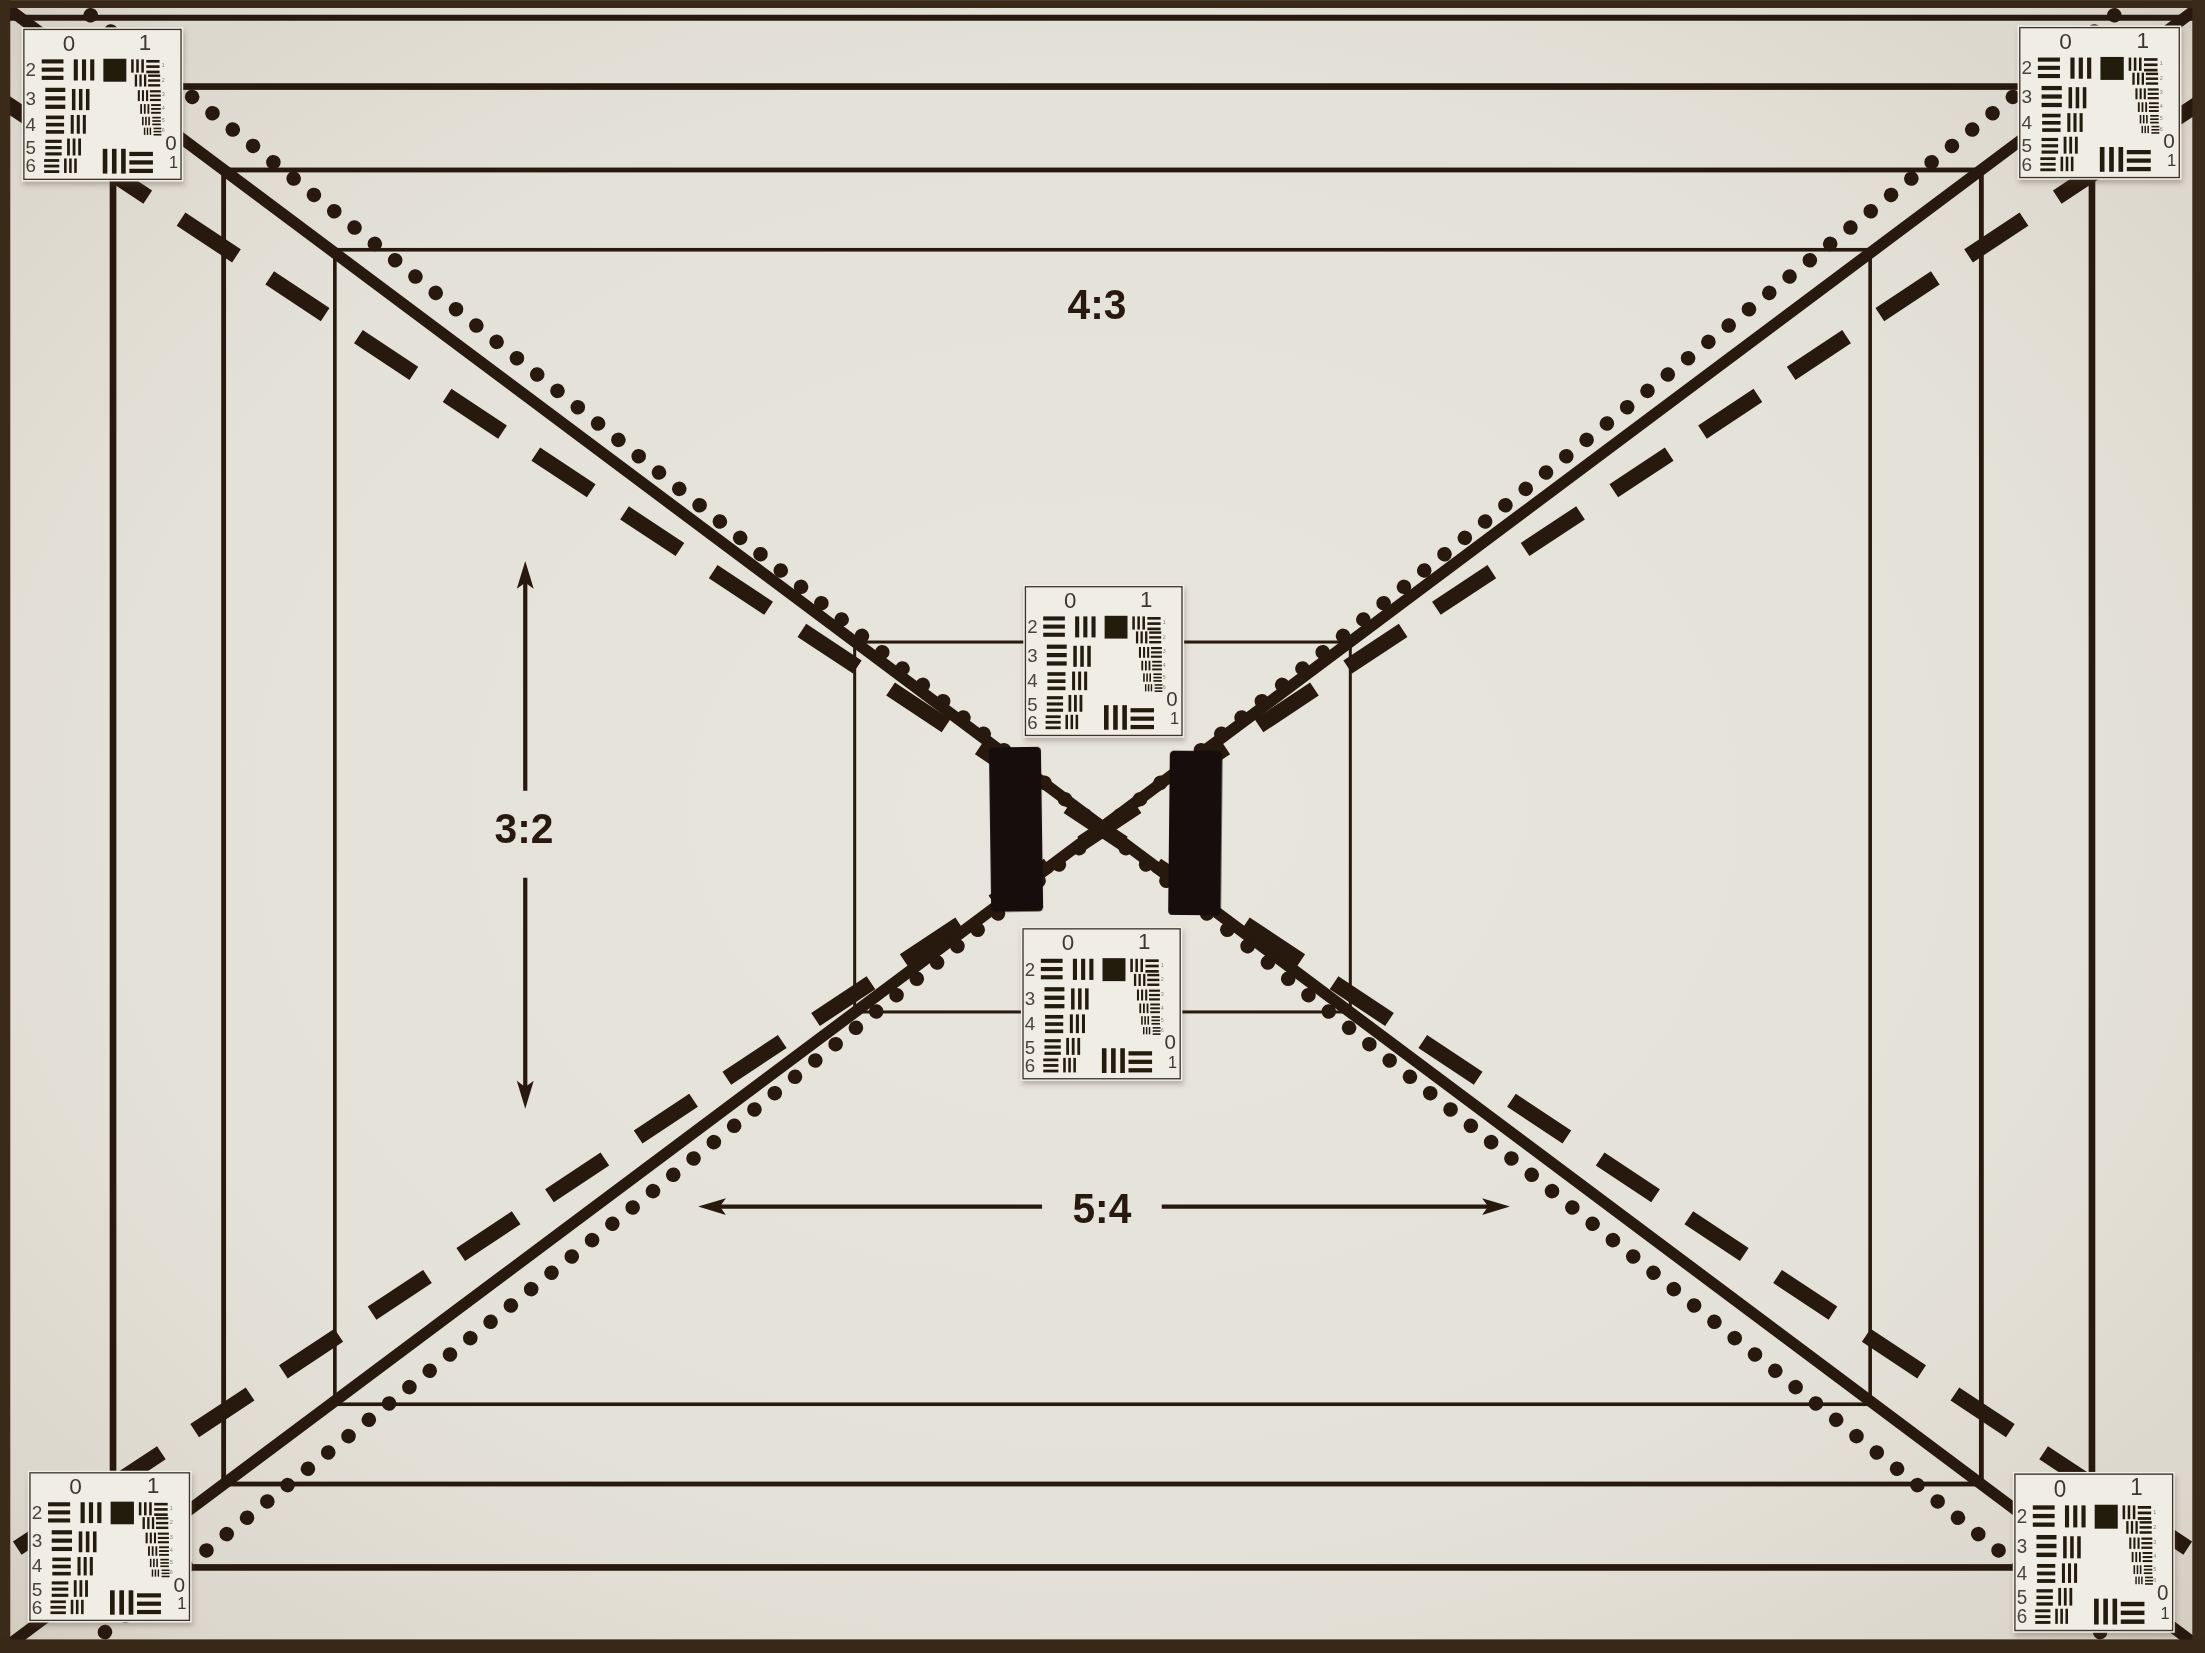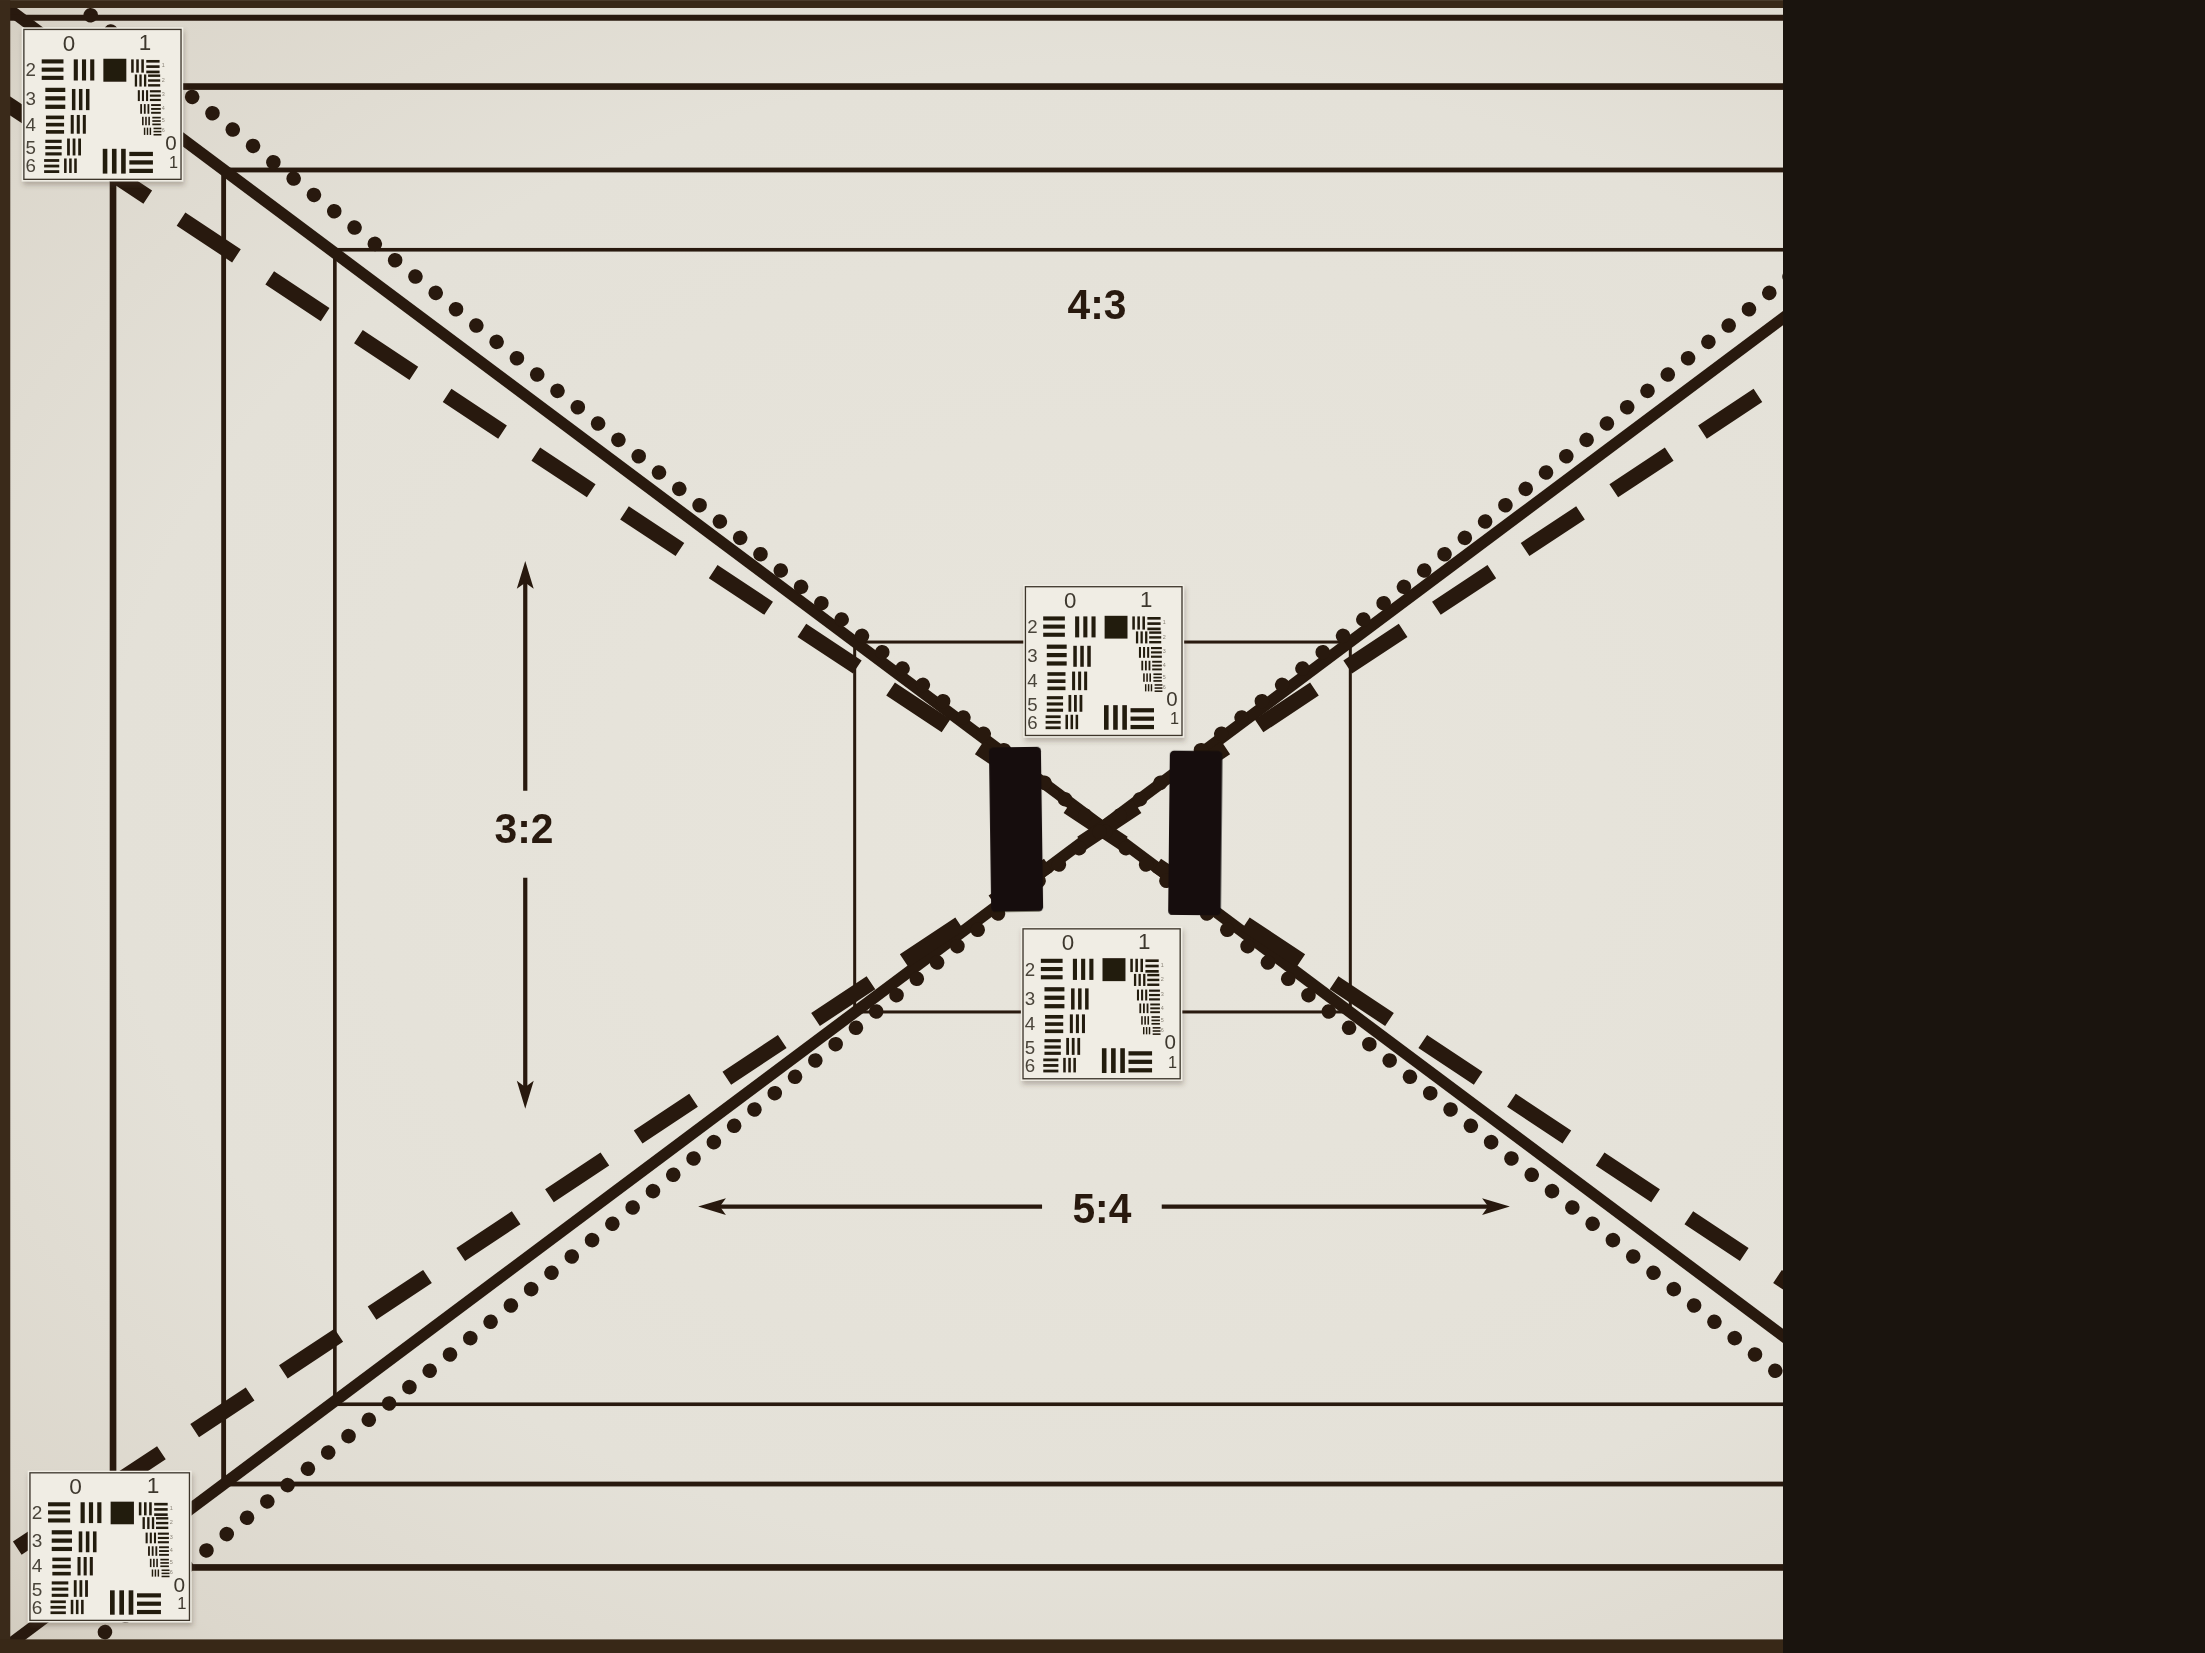--- a/index.html
+++ b/index.html
@@ -1,16 +1,16 @@
 <!DOCTYPE html>
 <html style="font-size:9.7px"><head>
 <meta charset="utf-8">
 <style>
 html,body{margin:0;padding:0;background:#1a140e;}
-#stage{position:relative;width:1783px;height:1654px;overflow:hidden;}
+#stage{position:relative;width:2205px;height:1654px;overflow:hidden;}
 svg{display:block;}
 </style>
 </head>
 <body>
 
 <div id="stage">
 <svg width="2205" height="1654" viewBox="0 0 3648 2736" xmlns="http://www.w3.org/2000/svg" font-family="Liberation Sans, sans-serif">
       <defs>
         <symbol id="usaf" viewBox="0 0 267 255" overflow="visible">
           <rect x="0" y="0" width="267" height="255" fill="#f0ede4"></rect>

